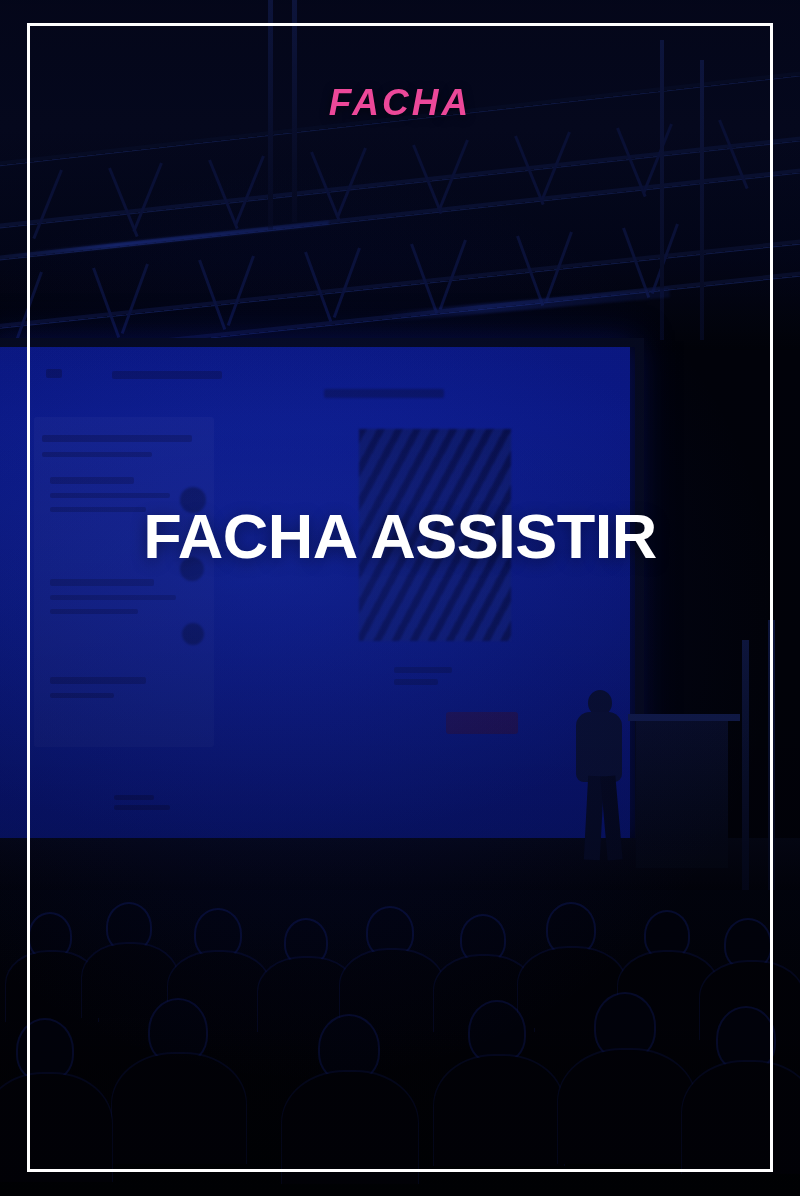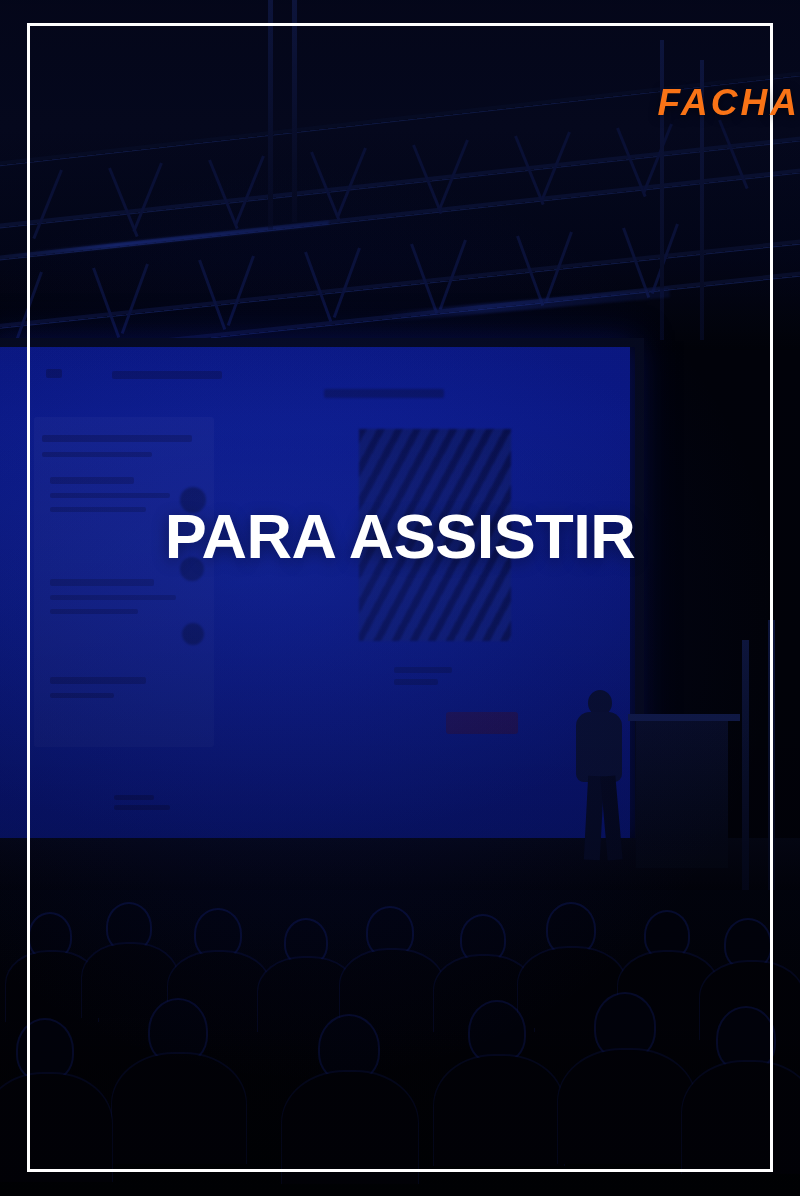--- a/index.html
+++ b/index.html
@@ -210,22 +210,22 @@
     width: 746px; height: 1149px;
     border: 3px solid #ffffff;
     box-sizing: border-box;
     pointer-events: none;
   }
 
   
   .brand {
     position: absolute;
     left: 0; right: 0; top: 84px;
-    text-align: right;
-    color: #f97316;
+    text-align: center;
+    color: #ec4899;
     font-size: 37px;
     font-weight: bold;
     font-style: italic;
     letter-spacing: 3px;
     line-height: 1;
     text-shadow: 0 2px 10px rgba(0,0,0,.55);
   }
 
   .headline {
     position: absolute;
@@ -385,16 +385,16 @@
     </div>
 
     <div class="grade"></div>
   </div>
 
   <div class="frame"></div>
 
   <div class="brand">FACHA</div>
 
   <div class="headline">
-    <span class="ln">PARA ASSISTIR</span>
+    <span class="ln">FACHA ASSISTIR</span>
   </div>
 
 </div>
 
 </body></html>

